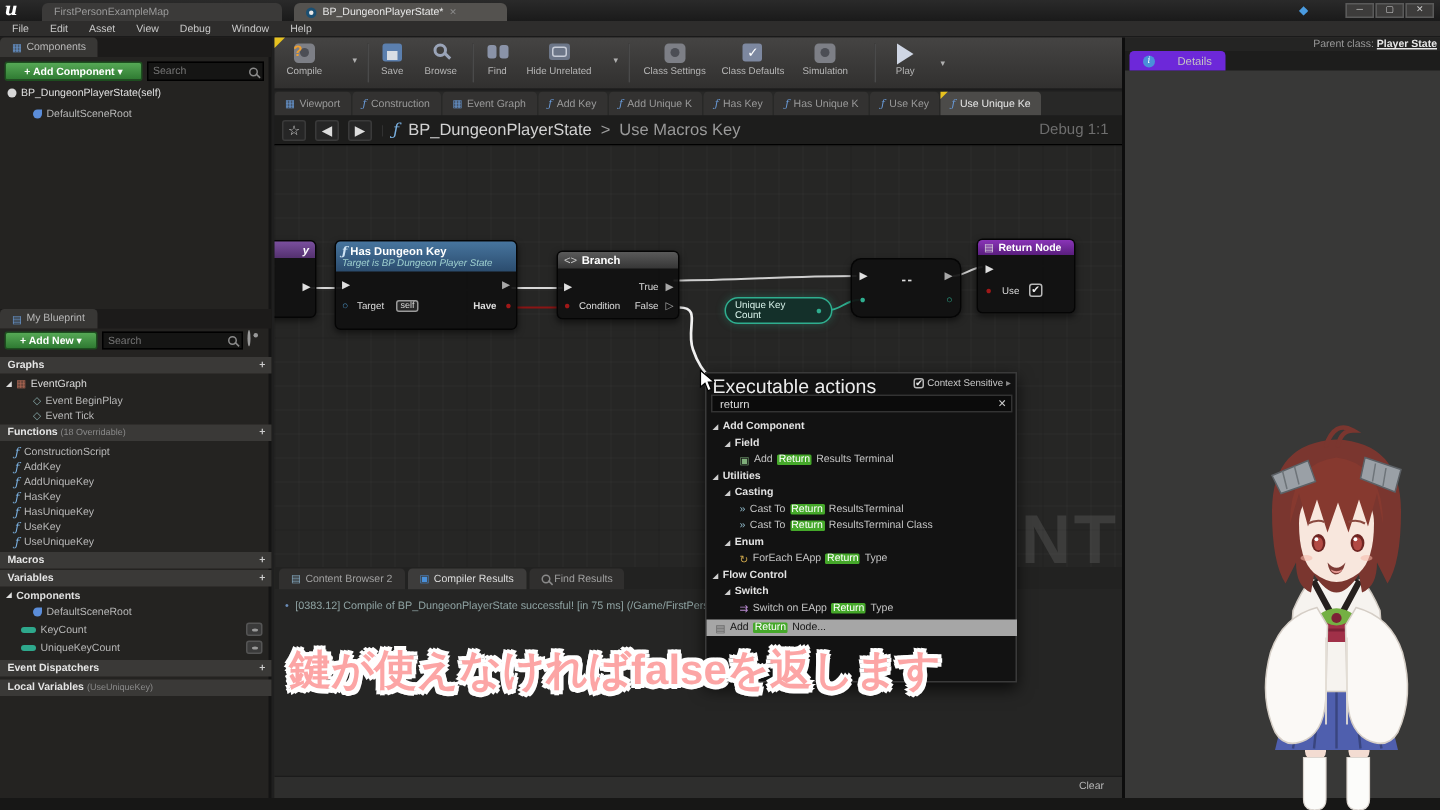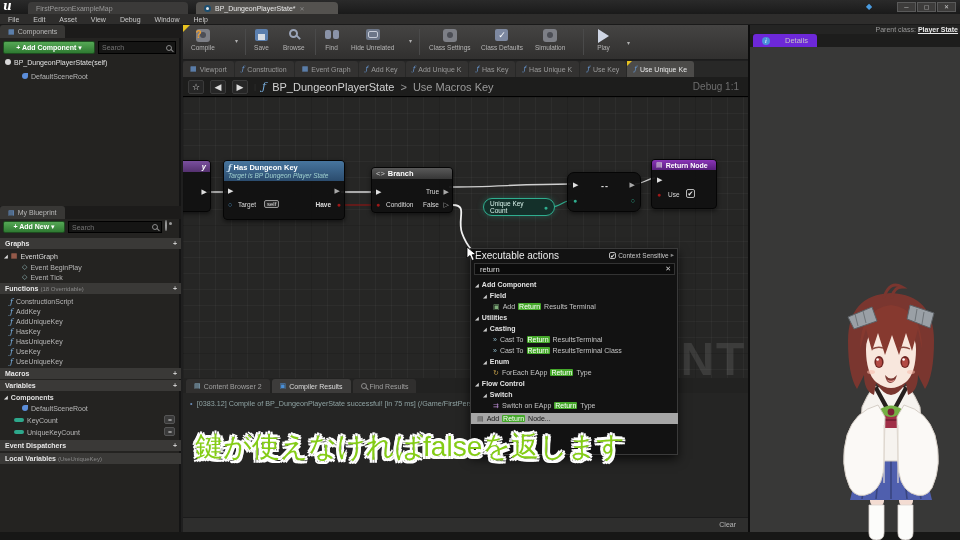--- a/index.html
+++ b/index.html
@@ -75,21 +75,21 @@
   .execdim{color:#a8a8a8;}
   .pinred{color:#a01818;}
   .pinteal{color:#2fae8f;}
   .plabel{position:absolute;font-size:6.5px;color:#ddd;white-space:nowrap;}
   .selfbox{border:1px solid #9a9a9a;background:#262626;color:#ddd;font-size:6px;padding:0 2px;border-radius:2px;}
   .getter{position:absolute;background:#14302a;border:1px solid #2fae8f;border-radius:9px;color:#d8f2ea;font-size:6.5px;display:flex;align-items:center;padding:0 6px;gap:4px;box-shadow:0 0 6px rgba(47,174,143,.35);}
   .chk{display:inline-block;width:9px;height:9px;background:#141414;border:1px solid #b8b8b8;border-radius:2px;color:#eee;font-size:7px;line-height:8px;text-align:center;}
 
   
   .ctxmenu{left:470px;top:248px;width:208px;height:207px;background:#121212;border:1px solid #3a3a3a;box-shadow:0 4px 10px rgba(0,0,0,.7);z-index:25;}
-  .ctxtitle{position:absolute;left:4px;top:1px;color:#ececec;font-size:10px;}
+  .ctxtitle{position:absolute;left:4px;top:1px;color:#ececec;font-size:13px;}
   .ctxcs{position:absolute;right:3px;top:2px;display:flex;align-items:center;gap:2px;color:#c8c8c8;font-size:6.5px;}
   .ctxcs .chk{width:7px;height:7px;font-size:6px;line-height:6px;}
   .ctxsearch{position:absolute;left:3px;top:14px;width:201px;height:12px;background:#0b0b0b;border:1px solid #333;display:flex;align-items:center;padding:0 3px;}
   .ctxsearch input{flex:1;background:transparent;border:none;outline:none;color:#ddd;font-size:7.5px;}
   .ctxrow{position:absolute;left:0;width:207px;height:11px;display:flex;align-items:center;gap:3px;font-size:7px;color:#c4c4c4;white-space:nowrap;}
   .ctxrow.group{font-weight:bold;color:#e2e2e2;}
   .ctxrow .tri{font-size:5px;color:#cfcfcf;}
   .ctxrow.sel{background:#a6a6a6;color:#141414;}
   .hl{background:#45a82a;color:#fff;padding:0 1px;border-radius:1px;}
   .cico{font-size:7px;color:#8fb8c8;}
@@ -107,21 +107,21 @@
   
   .details{left:748px;top:25px;width:212px;height:507px;background:#383837;border-left:2px solid #0d0d0d;}
   .dstrip{position:absolute;left:0;top:0;width:212px;height:9px;background:#242423;text-align:right;font-size:7px;color:#999;padding-right:4px;line-height:9px;}
   .dparent{color:#e8e8e8;font-weight:bold;text-decoration:underline;}
   .dtabstrip{position:absolute;left:0;top:9px;width:212px;height:13px;background:#1d1d1c;}
   .dtab{position:absolute;left:3px;top:0;height:13px;background:#6d28d9;border-radius:3px 3px 0 0;display:flex;align-items:center;gap:15px;padding:0 9px;font-size:7.5px;color:#c4c4c4;}
   .iico{width:8px;height:8px;border-radius:50%;background:#4a90d9;color:#fff;font-size:6px;line-height:8px;text-align:center;font-style:italic;font-family:"DejaVu Serif",serif;}
 
   
   .statusbar{left:0;top:532px;width:960px;height:8px;background:#171716;}
-  .subtitle{left:150px;top:428px;width:520px;text-align:center;z-index:50;font-size:28px;font-weight:normal;color:#84cc16;letter-spacing:0px;
+  .subtitle{left:150px;top:428px;width:520px;text-align:center;z-index:50;font-size:28px;font-weight:bold;color:#fca5a5;letter-spacing:0px;
     text-shadow:-2.5px -2.5px 0 #fff,2.5px -2.5px 0 #fff,-2.5px 2.5px 0 #fff,2.5px 2.5px 0 #fff,-3px 0 0 #fff,3px 0 0 #fff,0 -3px 0 #fff,0 3px 0 #fff;}
   .cursor{left:466px;top:246px;z-index:60;}
   .character{left:822px;top:283px;z-index:40;}
 
   
   .ic-gear{width:14px;height:13px;margin:1px auto;background:#7d7f86;border-radius:3px;position:relative;}
   .ic-gear::after{content:"";position:absolute;left:4px;top:3px;width:6px;height:6px;border-radius:50%;background:#4c4e55;}
   .qmark{position:absolute;left:1px;top:1px;color:#f0a030;font-weight:bold;font-size:10px;z-index:2;}
   .ic-floppy{width:13px;height:12px;margin:1px auto;background:#5b7fae;border-radius:2px;position:relative;}
   .ic-floppy::after{content:"";position:absolute;left:3px;top:5px;width:7px;height:6px;background:#d8dde4;}

